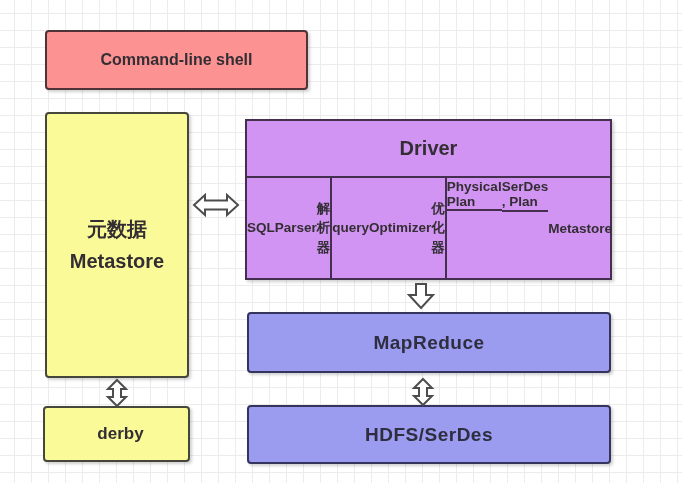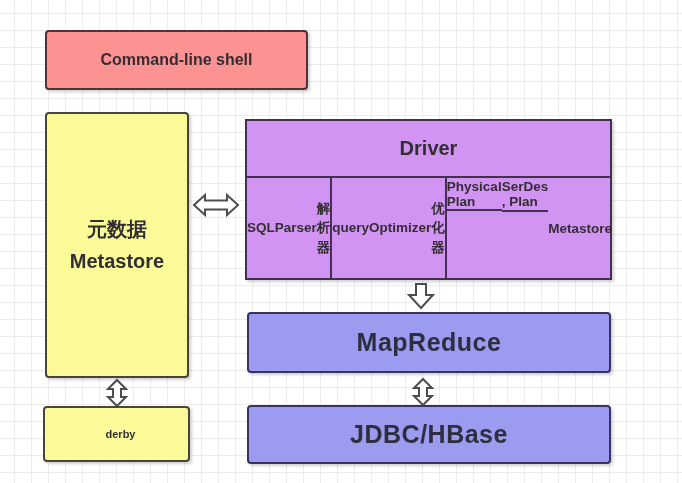--- a/index.html
+++ b/index.html
@@ -29,22 +29,22 @@
     font-weight:bold;
     color:var(--text,#332e33);
     box-shadow:2px 2px 3px rgba(90,90,90,0.28);
   }
   .rounded{border-radius:4px;}
   .pink{background:var(--pink-fill);border:2px solid var(--pink-border);}
   .yellow{background:var(--yellow-fill);border:2px solid var(--yellow-border);}
   .blue{background:var(--blue-fill);border:2px solid var(--blue-border);color:#2e2e40;}
   .f16{font-size:16px;}
   .f17{font-size:20px;}
-  .f19{font-size:25px;letter-spacing:0.5px;}
-  .f14{font-size:11px;line-height:1.3;padding-left:8px;}
+  .f19{font-size:19px;letter-spacing:0.5px;}
+  .f14{font-size:17px;line-height:1.3;padding-left:8px;}
   .small{font-size:13.5px;line-height:1.45;}
   
   .driver{
     position:absolute;left:245px;top:119px;width:367px;height:161px;
     box-sizing:border-box;
     border:2px solid var(--purple-border);
     background:var(--purple-fill);
     color:var(--text,#332e33);
     font-weight:bold;
     box-shadow:2px 2px 3px rgba(90,90,90,0.28);
@@ -118,21 +118,21 @@
         </div>
       </div>
     </div>
   </div>
 
   <div class="node blue rounded f19" style="left:247px;top:312px;width:364px;height:61px;">
     <span>MapReduce</span>
   </div>
 
   <div class="node blue rounded f19" style="left:247px;top:405px;width:364px;height:59px;">
-    <span>JDBC/HBase</span>
+    <span>HDFS/SerDes</span>
   </div>
 
   <div class="node yellow rounded f14" style="left:43px;top:406px;width:147px;height:56px;">
     <span>derby</span>
   </div>
 
   <div class="arrow" style="left:192px;top:192px;">
     <svg width="48" height="26" viewBox="0 0 48 26">
       <path d="M2,13 L13,3 L13,8.5 L35,8.5 L35,3 L46,13 L35,23 L35,17.5 L13,17.5 L13,23 Z"></path>
     </svg>

